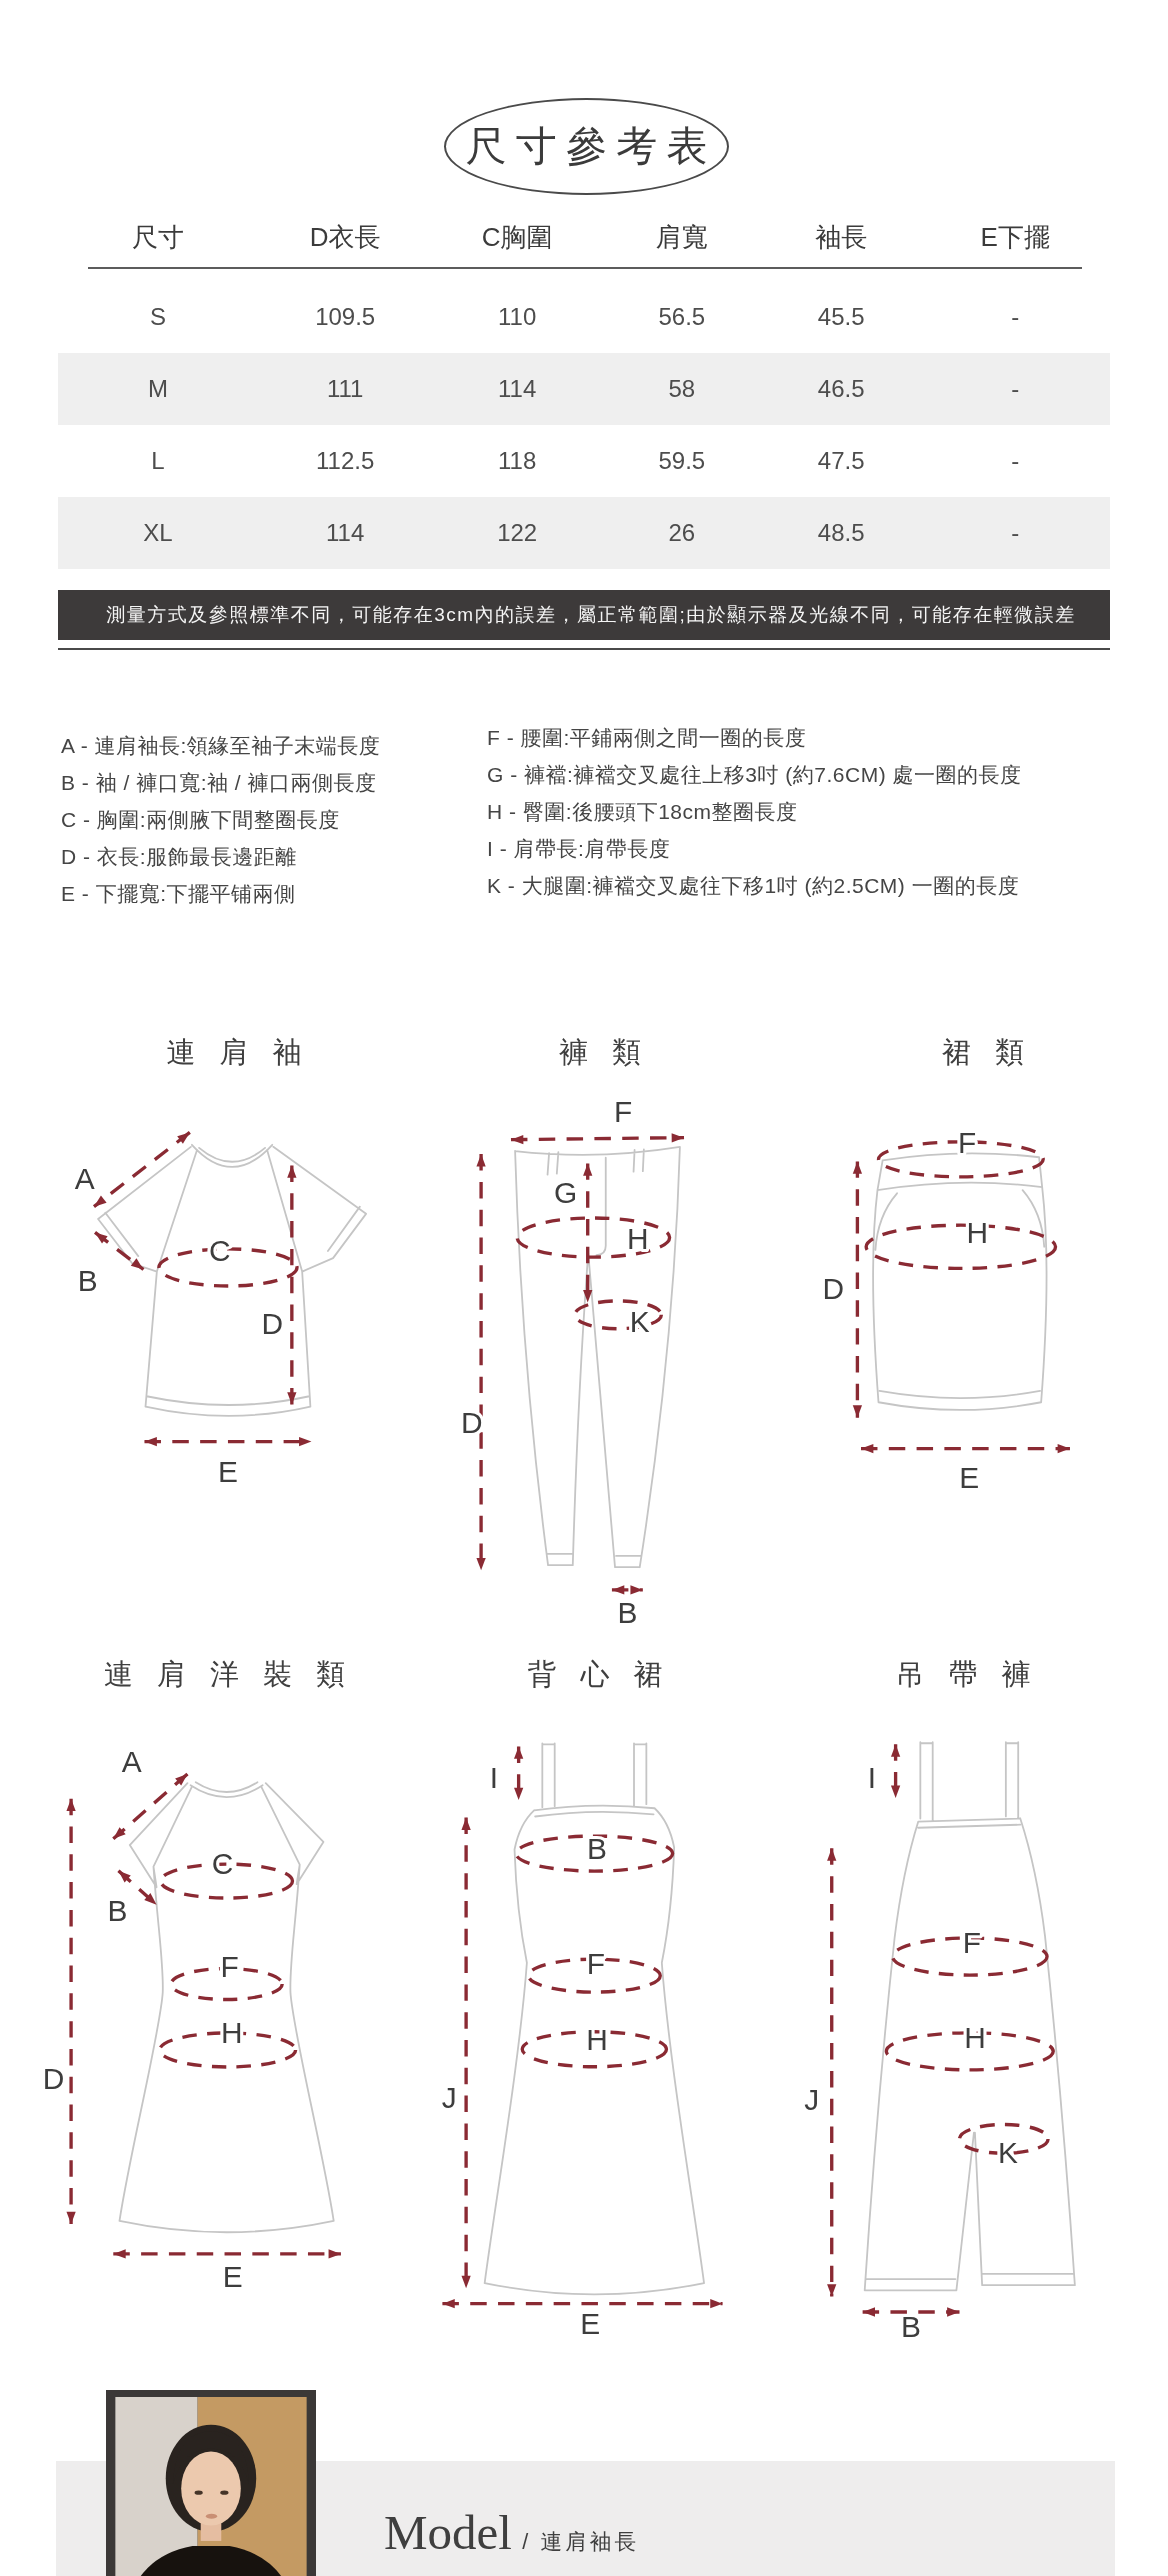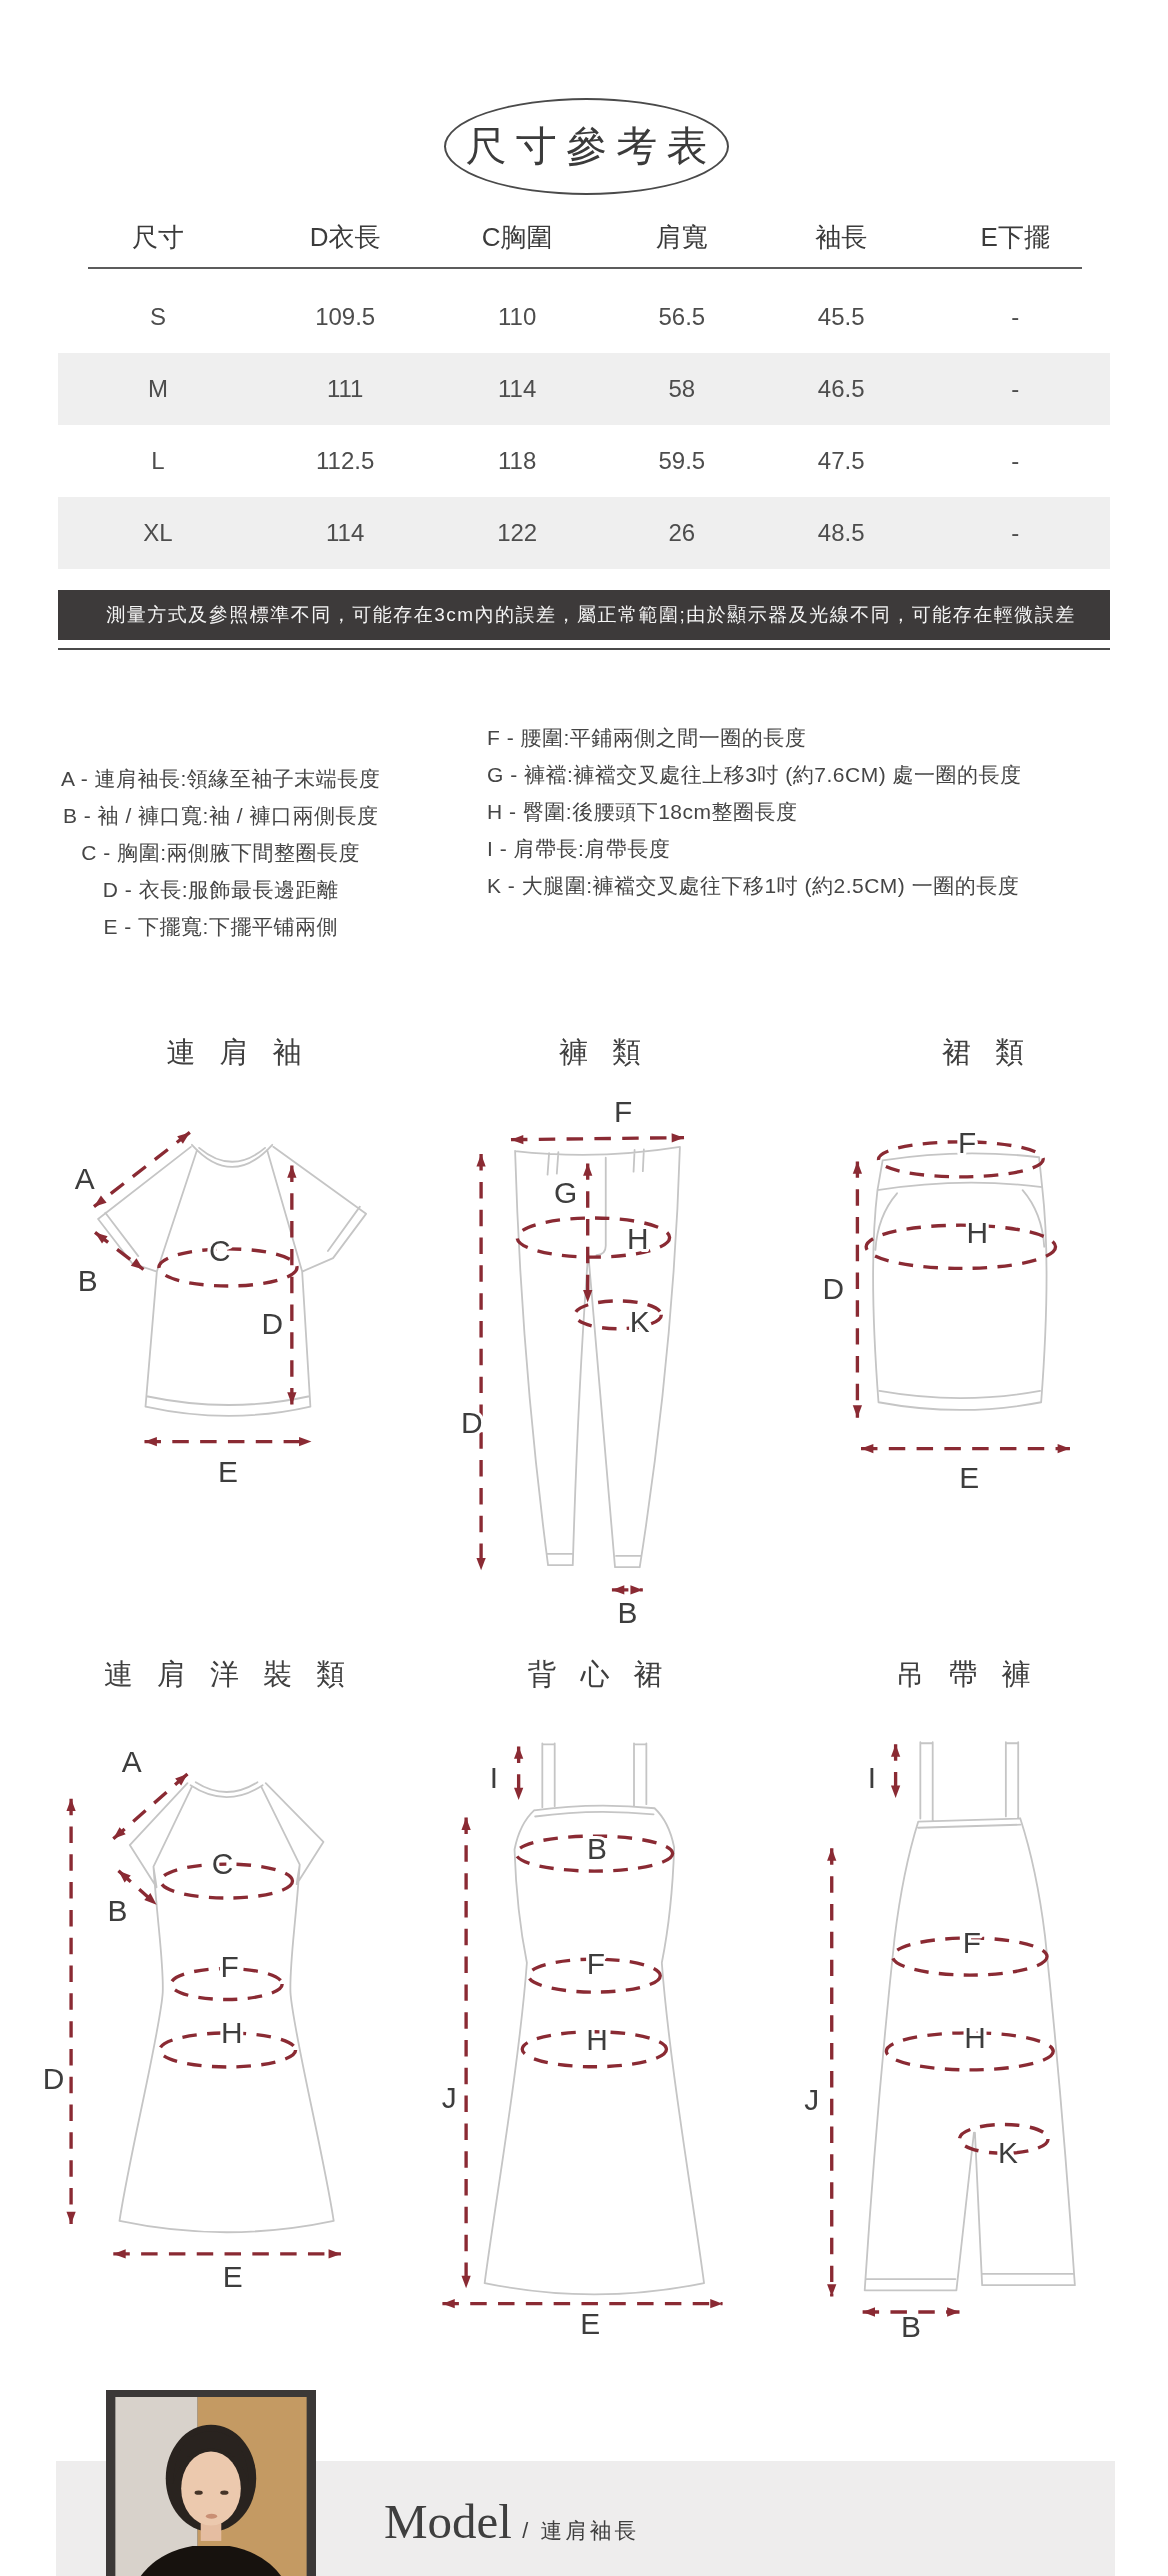--- a/index.html
+++ b/index.html
@@ -24,39 +24,39 @@
 
   
   .banner{left:58px;top:590px;width:1052px;height:50px;background:#3d3a3a;display:flex;
           align-items:center;justify-content:center;}
   .banner span{color:#f5f5f5;font-size:19px;letter-spacing:1.5px;margin-left:14px;}
   .banner-line{left:58px;top:648px;width:1052px;height:2.1px;background:#4a4a4a;}
 
   
   .legend-col{font-size:21px;color:#454545;letter-spacing:0.5px;}
   .legend-col div{height:37px;line-height:37px;white-space:nowrap;}
-  .legend-left{left:61px;top:760px;text-align:center;}
+  .legend-left{left:61px;top:727px;}
   .legend-right{left:487px;top:719px;}
 
   
   .dtitle{font-size:29px;color:#3f3f3f;letter-spacing:24px;text-align:center;white-space:nowrap;}
 
   
   .g{fill:none;stroke:#c5c5c5;stroke-width:3.5;stroke-linecap:round;stroke-linejoin:round;}
   .m{stroke:#8a2a33;stroke-width:6.5;stroke-dasharray:32 22;fill:none;}
   .me{stroke:#8a2a33;stroke-width:6.5;stroke-dasharray:28 20;fill:none;}
   .lbl{font-family:"Liberation Sans",sans-serif;font-size:58px;fill:#3d3d3d;text-anchor:middle;
        paint-order:stroke;stroke:#ffffff;stroke-width:12px;stroke-linejoin:round;}
 
   
   .model-panel{left:56px;top:2461px;width:1059px;height:230px;background:#eeeded;}
   .photo-frame{left:106px;top:2390px;width:210px;height:267px;background:#3b3837;}
   .photo-frame svg{position:absolute;left:9.3px;top:7.2px;}
   .model-head{left:384px;top:2493px;display:flex;align-items:baseline;gap:10.3px;}
-  .model-head .en{font-family:"Liberation Serif",serif;font-size:49px;color:#3f3f3f;}
+  .model-head .en{font-family:"Liberation Serif",serif;font-size:49px;color:#3f3f3f;margin-top:11px;}
   .model-head .zh{font-size:21.6px;color:#3f3f3f;letter-spacing:3.1px;}
 </style>
 </head>
 <body>
 
 <div class="page">
 
   <div class="abs title-oval">
     <span>尺寸參考表</span>
   </div>

